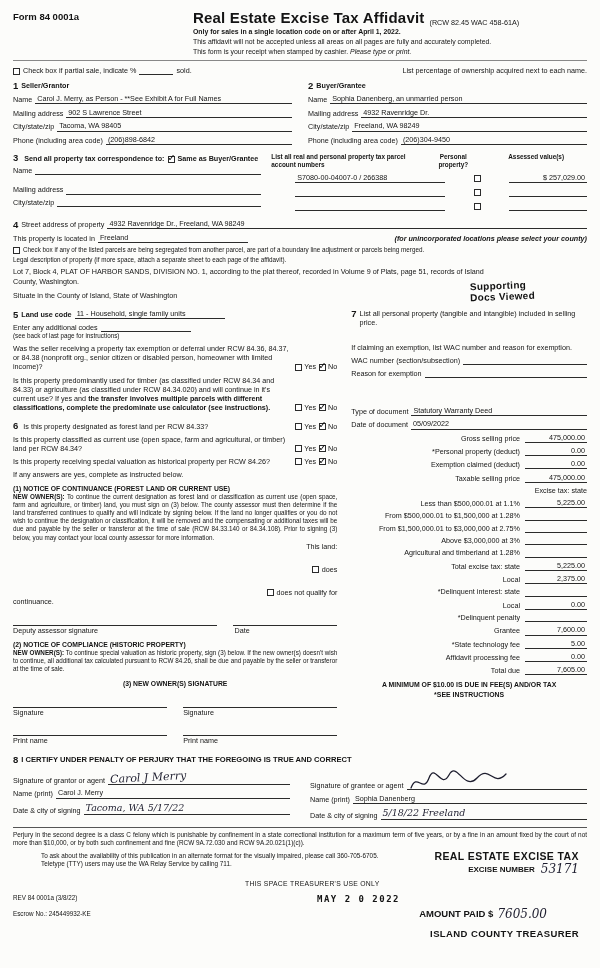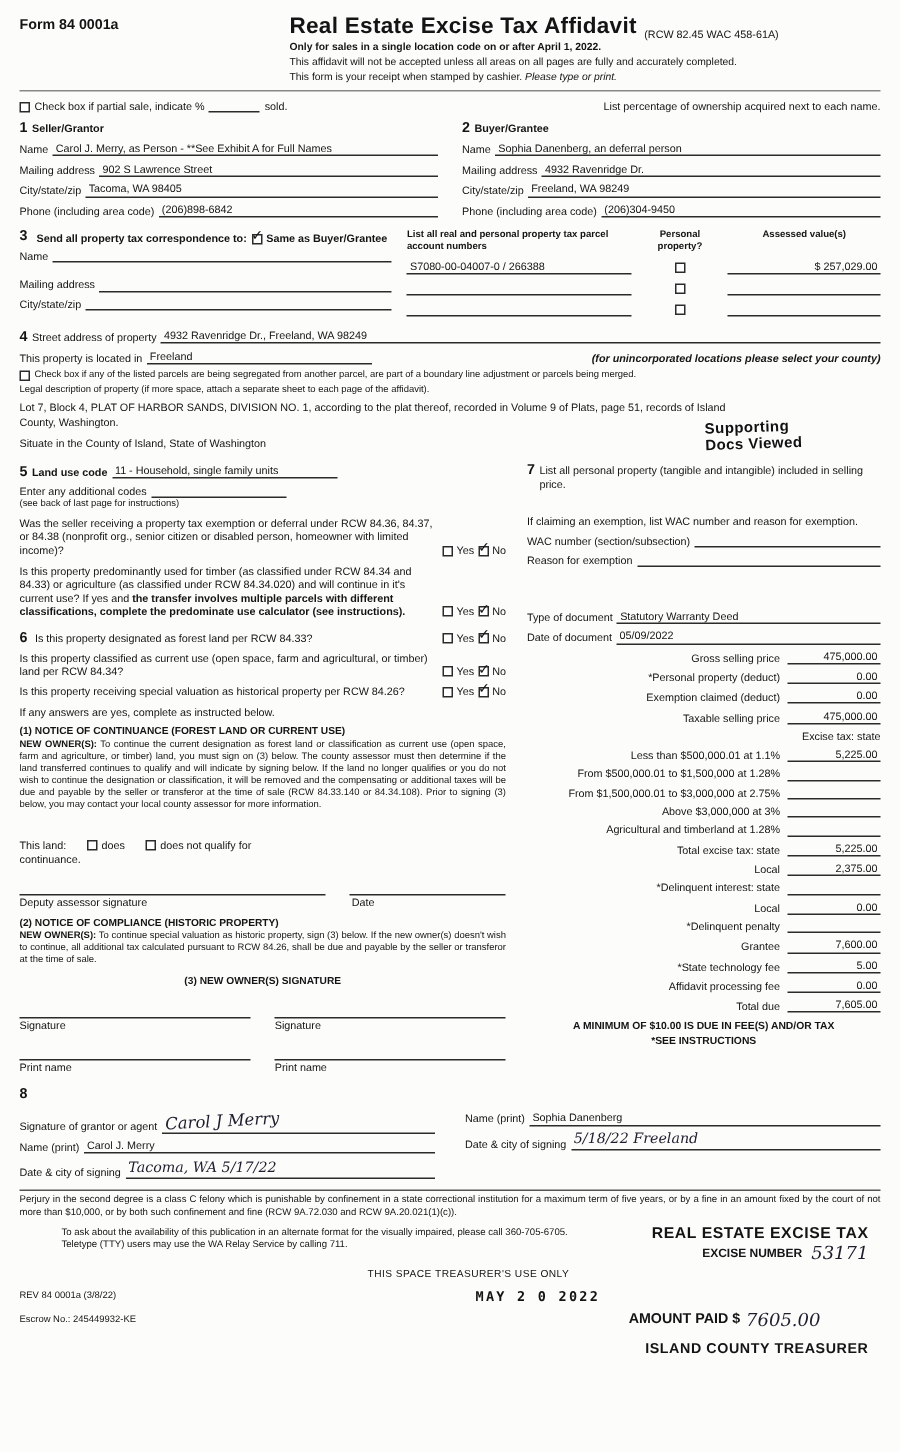--- a/index.html
+++ b/index.html
@@ -41,21 +41,21 @@
   .sec-title{display:flex;align-items:flex-end;}
 
   .sec3{display:flex;margin-top:8px;}
   .sec3-left{width:45%;padding-right:10px;}
   .sec3-right{width:55%;}
   .s3h{display:flex;gap:7px;font-size:6.4px;font-weight:bold;line-height:1.2;}
   .s3h .h1{width:150px;}
   .s3h .h2{width:50px;text-align:center;}
   .s3h .h3{flex:1;text-align:center;}
   .s3r{display:flex;gap:7px;align-items:flex-end;margin-top:4.5px;}
-  .s3r .c1{width:150px;}
+  .s3r .c1{width:150px;margin-left:24px;}
   .s3r .c2{width:50px;text-align:center;}
   .s3r .c3{flex:1;text-align:right;}
 
   .sec4{margin-top:8px;position:relative;}
   .stamp{position:absolute;right:52px;bottom:-2px;font-weight:bold;font-size:10px;line-height:1.05;
     transform:rotate(-2deg);letter-spacing:.3px;color:#111;}
 
   .main-cols{display:flex;gap:14px;margin-top:9px;}
   .m-left{width:56.5%;}
   .m-right{flex:1;}
@@ -148,21 +148,21 @@
         <span class="ul fill">(206)898-6842</span>
       </div>
     </div>
     <div class="col">
       <div class="sec-title">
         <span class="sec-num">2</span>
         <span class="b">Buyer/Grantee</span>
       </div>
       <div class="frow">
         <span class="lbl">Name</span>
-        <span class="ul fill">Sophia Danenberg, an deferral person</span>
+        <span class="ul fill">Sophia Danenberg, an unmarried person</span>
       </div>
       <div class="frow">
         <span class="lbl">Mailing address</span>
         <span class="ul fill">4932 Ravenridge Dr.</span>
       </div>
       <div class="frow">
         <span class="lbl">City/state/zip</span>
         <span class="ul fill">Freeland, WA 98249</span>
       </div>
       <div class="frow">
@@ -311,21 +311,21 @@
             <span>No</span>
           </span>
         </div>
         <div style="margin-top:4px;">If any answers are yes, complete as instructed below.</div>
 
         <div class="notice-title">(1) NOTICE OF CONTINUANCE (FOREST LAND OR CURRENT USE)</div>
         <div class="notice-body">
           <span class="b">NEW OWNER(S):</span>
           <span>To continue the current designation as forest land or classification as current use (open space, farm and agriculture, or timber) land, you must sign on (3) below. The county assessor must then determine if the land transferred continues to qualify and will indicate by signing below. If the land no longer qualifies or you do not wish to continue the designation or classification, it will be removed and the compensating or additional taxes will be due and payable by the seller or transferor at the time of sale (RCW 84.33.140 or 84.34.108). Prior to signing (3) below, you may contact your local county assessor for more information.</span>
         </div>
-        <div class="frow" style="gap:14px;margin-top:18px;">
+        <div class="frow" style="gap:14px;margin-top:0;flex-direction:column;">
           <span>This land:</span>
           <span class="yn">
             <span class="cb" data-state="unchecked"></span>
             <span>does</span>
           </span>
           <span class="yn">
             <span class="cb" data-state="unchecked"></span>
             <span>does not qualify for</span>
           </span>
         </div>
@@ -473,37 +473,46 @@
 
         <div class="min-note">A MINIMUM OF $10.00 IS DUE IN FEE(S) AND/OR TAX</div>
         <div class="min-note" style="margin-top:1px;">*SEE INSTRUCTIONS</div>
       </div>
     </div>
   </div>
 
   <div class="sec8">
     <div class="row">
       <span class="sec-num">8</span>
+      <span class="b" style="font-size:7.6px;">I CERTIFY UNDER PENALTY OF PERJURY THAT THE FOREGOING IS TRUE AND CORRECT</span>
     </div>
     <div class="sig-grid">
       <div class="sig-col">
         <div class="frow">
           <span class="lbl">Signature of grantor or agent</span>
           <span class="ul fill"><span class="hand sig-name">Carol J Merry</span></span>
         </div>
         <div class="frow">
           <span class="lbl">Name (print)</span>
           <span class="ul fill">Carol J. Merry</span>
         </div>
         <div class="frow">
           <span class="lbl">Date &amp; city of signing</span>
           <span class="ul fill hand sig-date">Tacoma, WA  5/17/22</span>
         </div>
       </div>
       <div class="sig-col">
+        <div class="frow">
+          <span class="lbl">Signature of grantee or agent</span>
+          <span class="ul fill">
+            <svg class="scribble" width="100" height="22" viewBox="0 0 100 22">
+              <path d="M2 18 C8 2, 14 24, 20 8 S 32 20, 40 5 S 55 22, 68 8 S 84 18, 97 4" stroke="#1d1d2e" stroke-width="1.3" fill="none" stroke-linecap="round"></path>
+            </svg>
+          </span>
+        </div>
         <div class="frow">
           <span class="lbl">Name (print)</span>
           <span class="ul fill">Sophia Danenberg</span>
         </div>
         <div class="frow">
           <span class="lbl">Date &amp; city of signing</span>
           <span class="ul fill hand sig-date">5/18/22  Freeland</span>
         </div>
       </div>
     </div>

